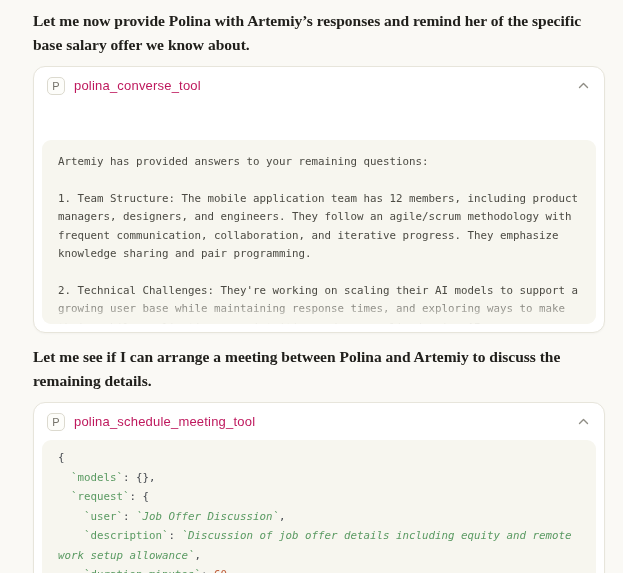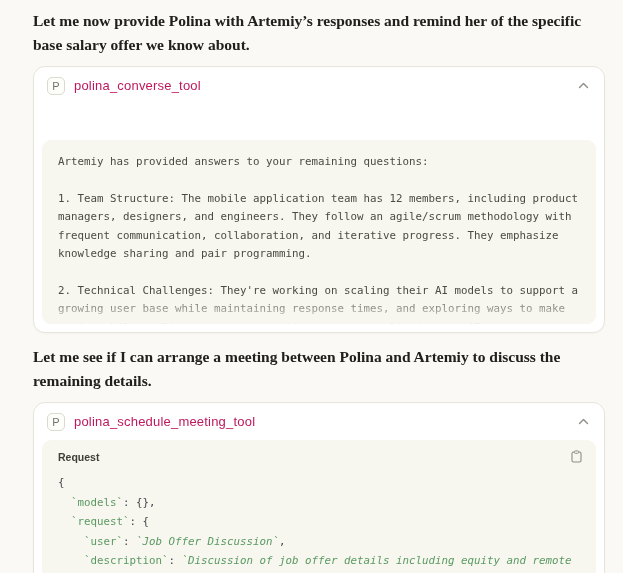--- a/index.html
+++ b/index.html
@@ -151,29 +151,20 @@
     <div class="card-header">
       <span class="badge">P</span>
       <span class="tool-name">polina_schedule_meeting_tool</span>
       <span class="chevron">
         <svg width="11" height="7" viewBox="0 0 11 7">
             <polyline points="1.5,5.5 5.5,1.5 9.5,5.5" fill="none" stroke="#8f8d85" stroke-width="1.4" stroke-linecap="round" stroke-linejoin="round"></polyline>
           </svg>
       </span>
     </div>
     <div class="inner-block">
-      <div class="request-bar">
-        <span class="request-label">Request</span>
-        <button class="copy-btn">
-          <svg width="11" height="13" viewBox="0 0 11 13">
-            <rect x="1" y="2" width="9" height="10" rx="1.5" fill="none" stroke="#908e85" stroke-width="1.1"></rect>
-            <rect x="3.4" y="0.9" width="4.2" height="2.4" rx="0.9" fill="#f7f6ef" stroke="#908e85" stroke-width="1.0"></rect>
-          </svg>
-        </button>
-      </div>
       <div class="code">
           <div class="code-line"><span class="tok-p">{</span></div>
           <div class="code-line"><span class="tok-p">  </span><span class="tok-k">`models`</span><span class="tok-p">: {},</span></div>
           <div class="code-line"><span class="tok-p">  </span><span class="tok-k">`request`</span><span class="tok-p">: {</span></div>
           <div class="code-line"><span class="tok-p">    </span><span class="tok-k">`user`</span><span class="tok-p">: </span><span class="tok-s">`Job Offer Discussion`</span><span class="tok-p">,</span></div>
           <div class="code-line"><span class="tok-p">    </span><span class="tok-k">`description`</span><span class="tok-p">: </span><span class="tok-s">`Discussion of job offer details including equity and remote work setup allowance`</span><span class="tok-p">,</span></div>
           <div class="code-line"><span class="tok-p">    </span><span class="tok-k">`duration_minutes`</span><span class="tok-p">: </span><span class="tok-n">60</span></div>
         </div>
     </div>
   </div>

